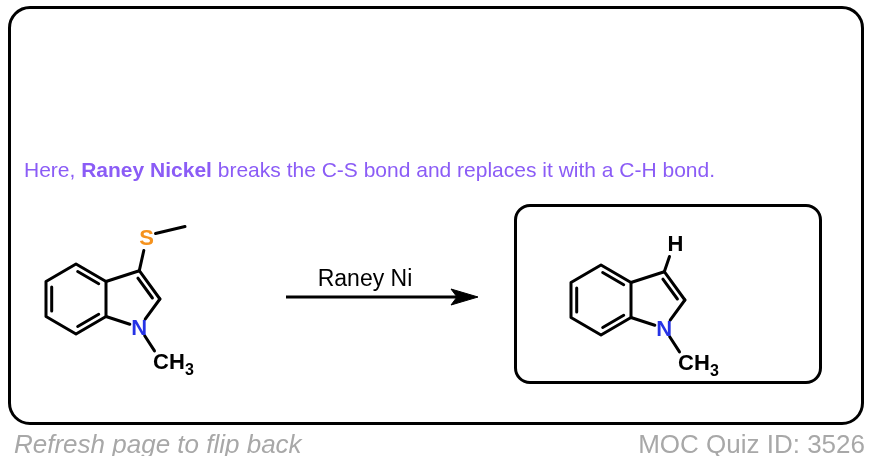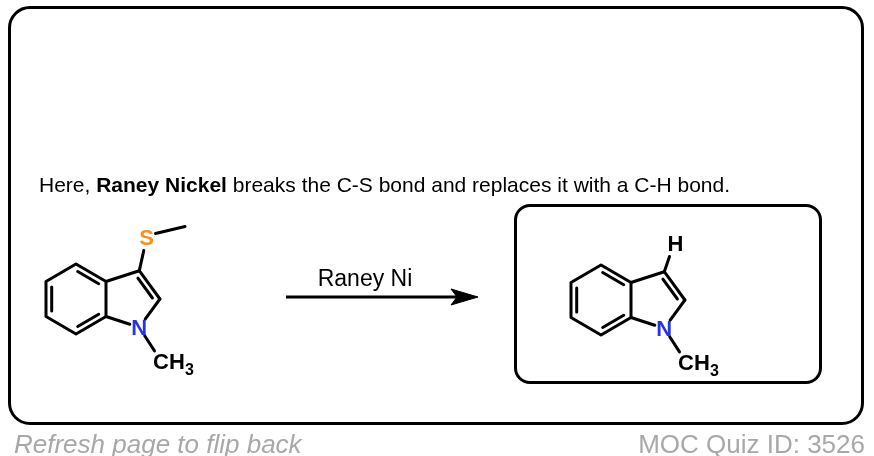--- a/index.html
+++ b/index.html
@@ -7,22 +7,22 @@
     width:874px;height:456px;position:relative;overflow:hidden;
     background:#ffffff;
     font-family:"Liberation Sans",sans-serif;
   }
   .card{
     position:absolute;left:8px;top:6px;width:856px;height:419px;
     box-sizing:border-box;border:3px solid #000;border-radius:22px;
     background:#ffffff;
   }
   .sentence{
-    position:absolute;left:13px;top:149px;margin:15px;
-    font-size:21px;color:#000000;white-space:nowrap;
+    position:absolute;left:13px;top:149px;margin:0;
+    font-size:21px;color:#8b5cf6;white-space:nowrap;
   }
   .sentence b{font-weight:bold;}
   .mol{position:absolute;}
   .mol path{fill:none;stroke:#000;stroke-width:3;stroke-linecap:round;stroke-linejoin:round;}
   .mol text{font-family:"Liberation Sans",sans-serif;font-weight:bold;}
   .atom{font-size:22px;}
   .atom-sub{font-size:16px;}
   .arrow-svg{position:absolute;left:270px;top:248px;width:205px;height:50px;}
   .arrow-svg line{stroke:#000;stroke-width:3;}
   .arrow-svg polygon{fill:#000;stroke:#000;stroke-linejoin:round;}

